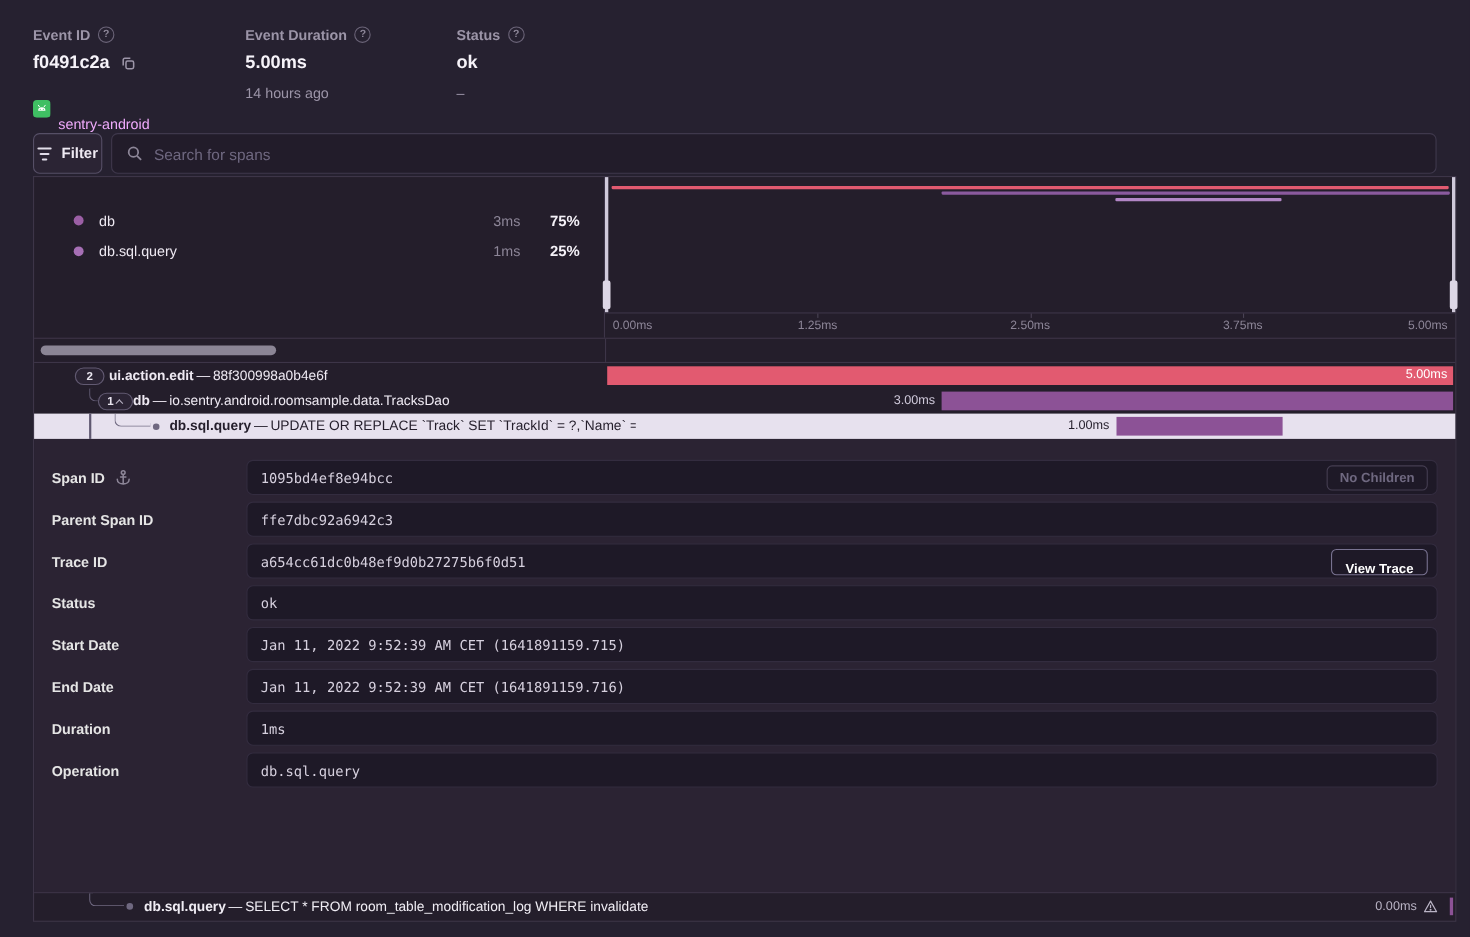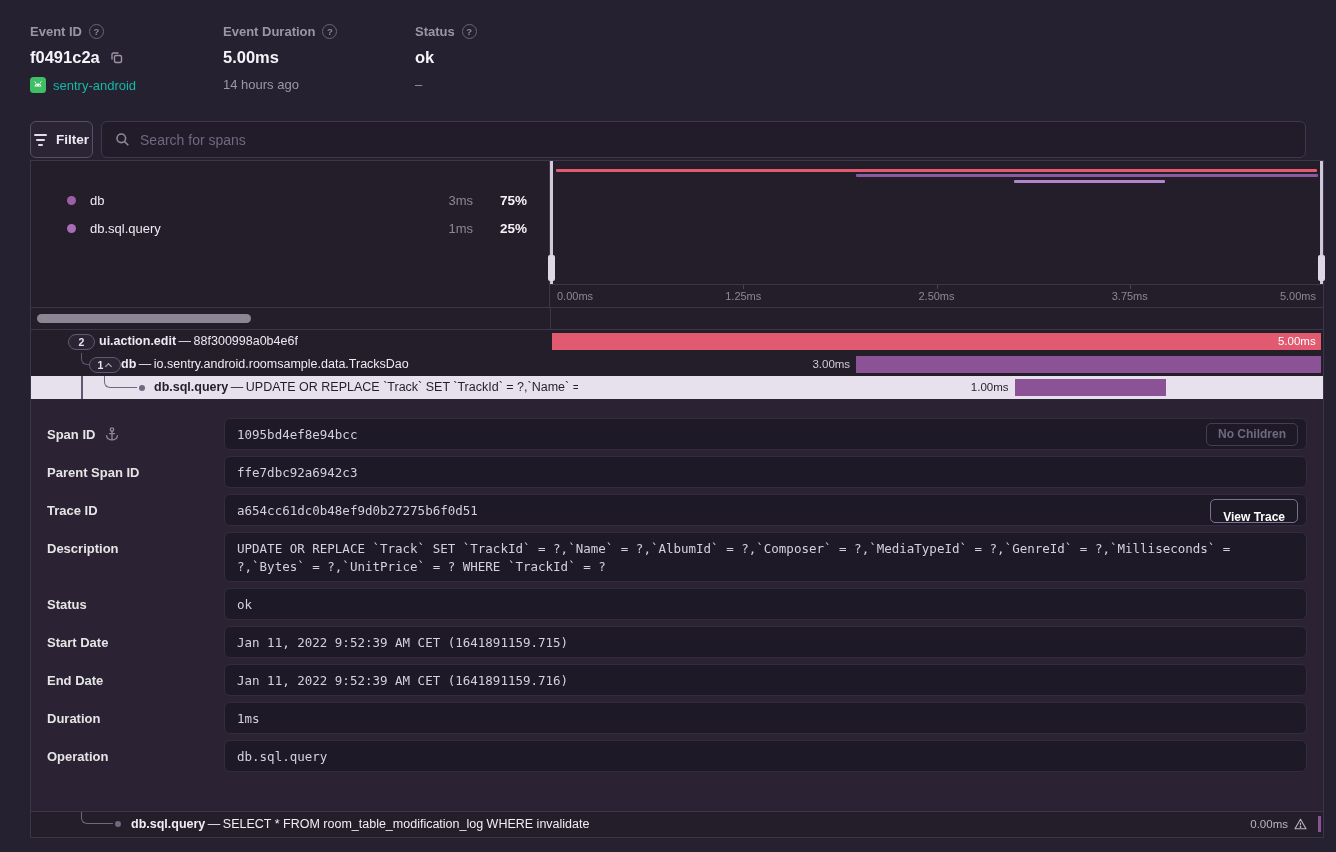--- a/index.html
+++ b/index.html
@@ -11,21 +11,21 @@
   }
   
   .hdr { display:flex; padding:24px 30px 0 30px; height:97px; }
   .hcol1 { width:193px; } .hcol2 { width:192px; } .hcol3 { flex:1; }
   .hlabel { color:#9c95a8; font-size:13px; font-weight:700; display:flex; align-items:center; gap:7px; }
   .qicon { width:15px; height:15px; border:1.5px solid #6b6478; border-radius:50%;
            color:#8d8698; font-size:9.5px; font-weight:700; display:inline-flex;
            align-items:center; justify-content:center; }
   .hval { margin-top:9px; font-size:16.5px; font-weight:600; color:#f6f3f9; display:flex; align-items:center; gap:9px; }
   .hsub { margin-top:10px; font-size:13px; color:#9c95a8; display:flex; align-items:center; gap:7px; }
-  .proj-link { color:#14b8a6; }
+  .proj-link { color:#f0abfc;margin-top:28px; }
   .copy-btn { display:inline-flex; cursor:pointer; }
   
   .toolbar { display:flex; gap:8px; margin:24px 30px 0 30px; height:37px; }
   .filter-btn { display:flex; align-items:center; gap:9px; padding:0 3px; border:1px solid #564f66;
     border-radius:6px; background:#2b2434; font-weight:700; font-size:13.5px; color:#eee9f2; cursor:pointer; }
   .filter-lines { display:flex; flex-direction:column; gap:3px; align-items:center; }
   .filter-lines i { display:block; height:2px; border-radius:1px; background:#e2dde9; }
   .fl1{width:13px;} .fl2{width:9px;} .fl3{width:5px;}
   .search { flex:1; display:flex; align-items:center; gap:10px; padding:0 13px; border:1px solid #3f384c;
     border-radius:6px; background:#221c2a; }
@@ -314,28 +314,20 @@
     <div class="drow">
       <div class="dlabel">
           <span>Trace ID</span>
         </div>
       <div class="dbox">
         <span class="mono">a654cc61dc0b48ef9d0b27275b6f0d51</span>
         <button class="btn-trace">View Trace</button>
       </div>
     </div>
 
-    <div class="drow">
-      <div class="dlabel">
-          <span>Description</span>
-        </div>
-      <div class="dbox tall">
-        <span class="mono">UPDATE OR REPLACE `Track` SET `TrackId` = ?,`Name` = ?,`AlbumId` = ?,`Composer` = ?,`MediaTypeId` = ?,`GenreId` = ?,`Milliseconds` = ?,`Bytes` = ?,`UnitPrice` = ? WHERE `TrackId` = ?</span>
-      </div>
-    </div>
 
     <div class="drow">
       <div class="dlabel">
           <span>Status</span>
         </div>
       <div class="dbox">
         <span class="mono">ok</span>
       </div>
     </div>
 

